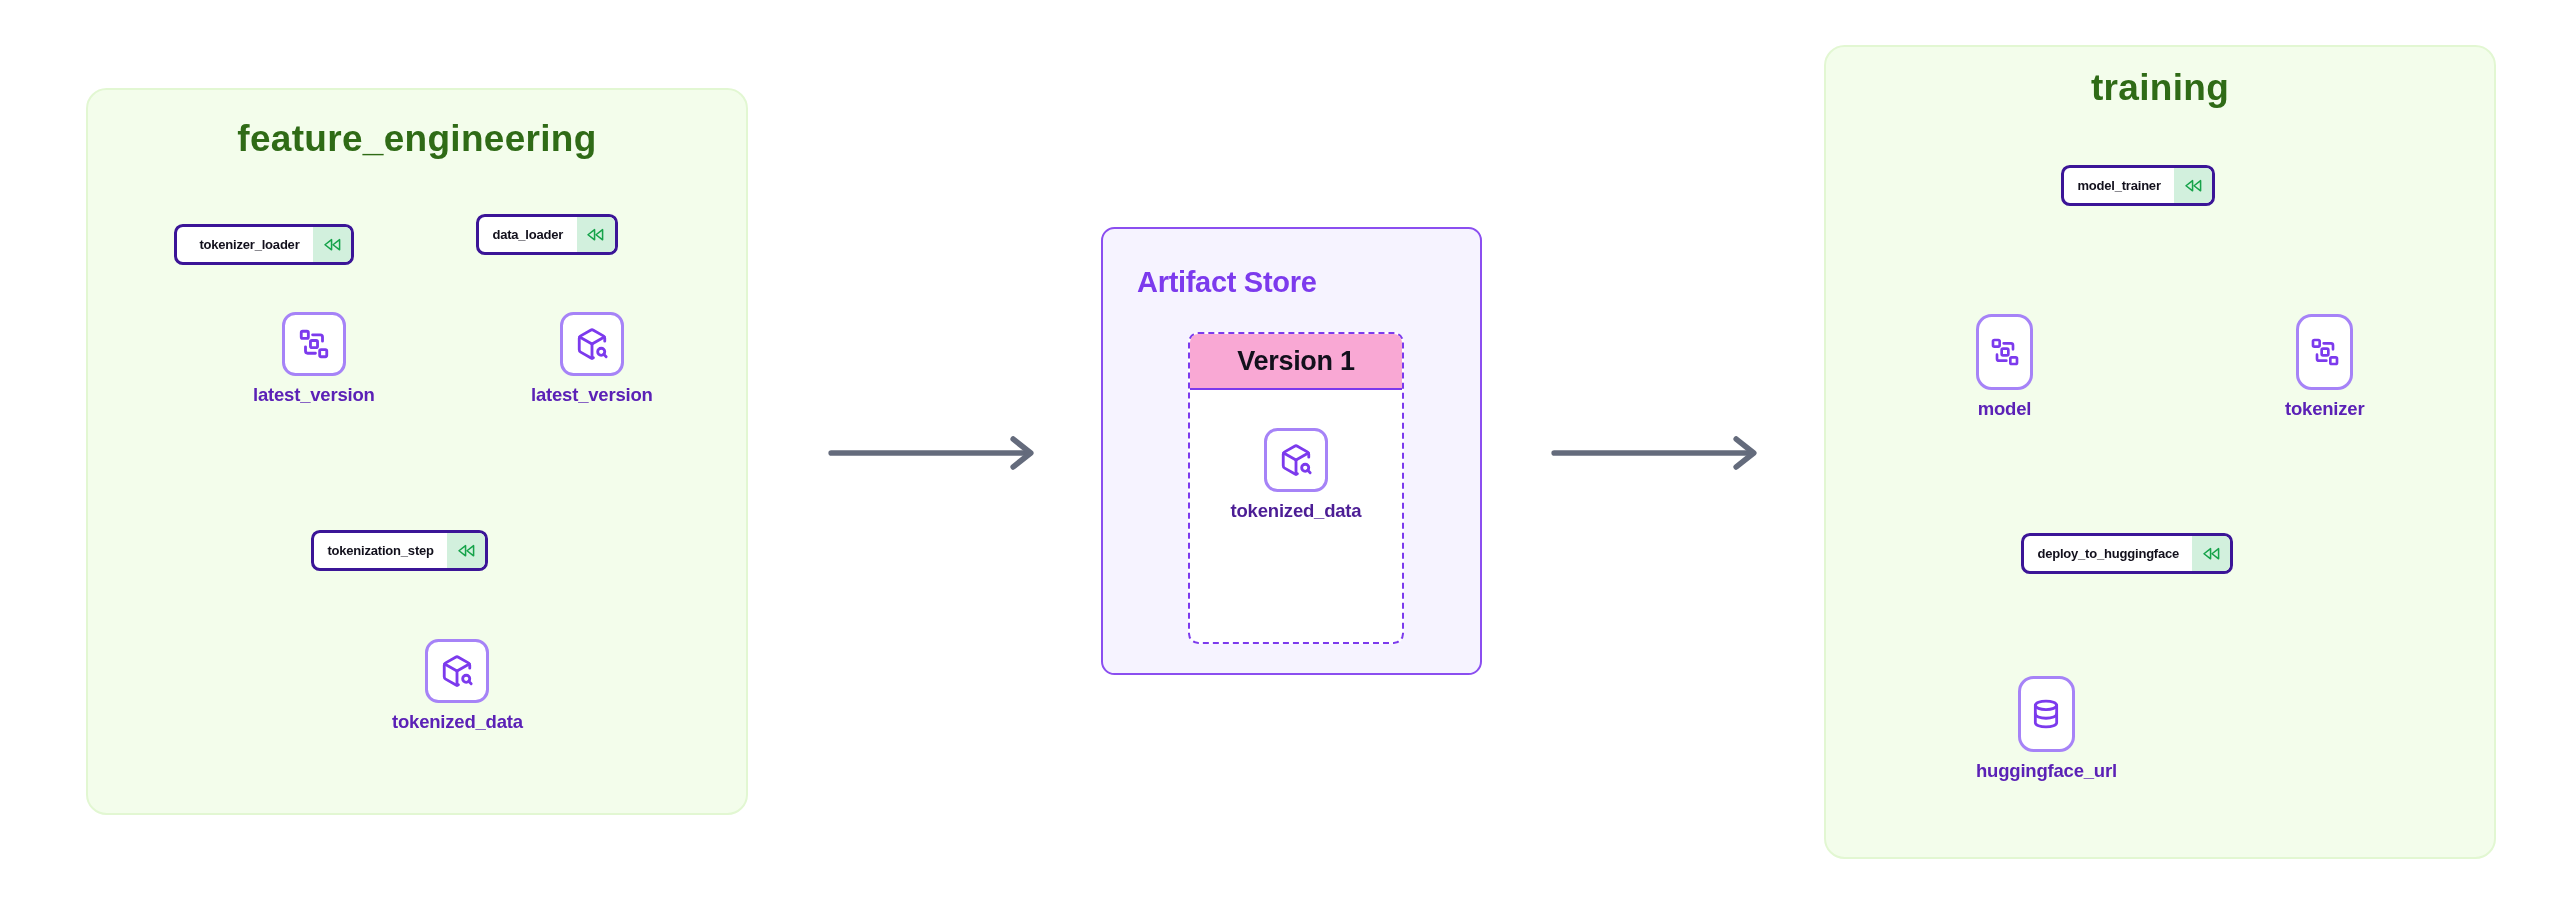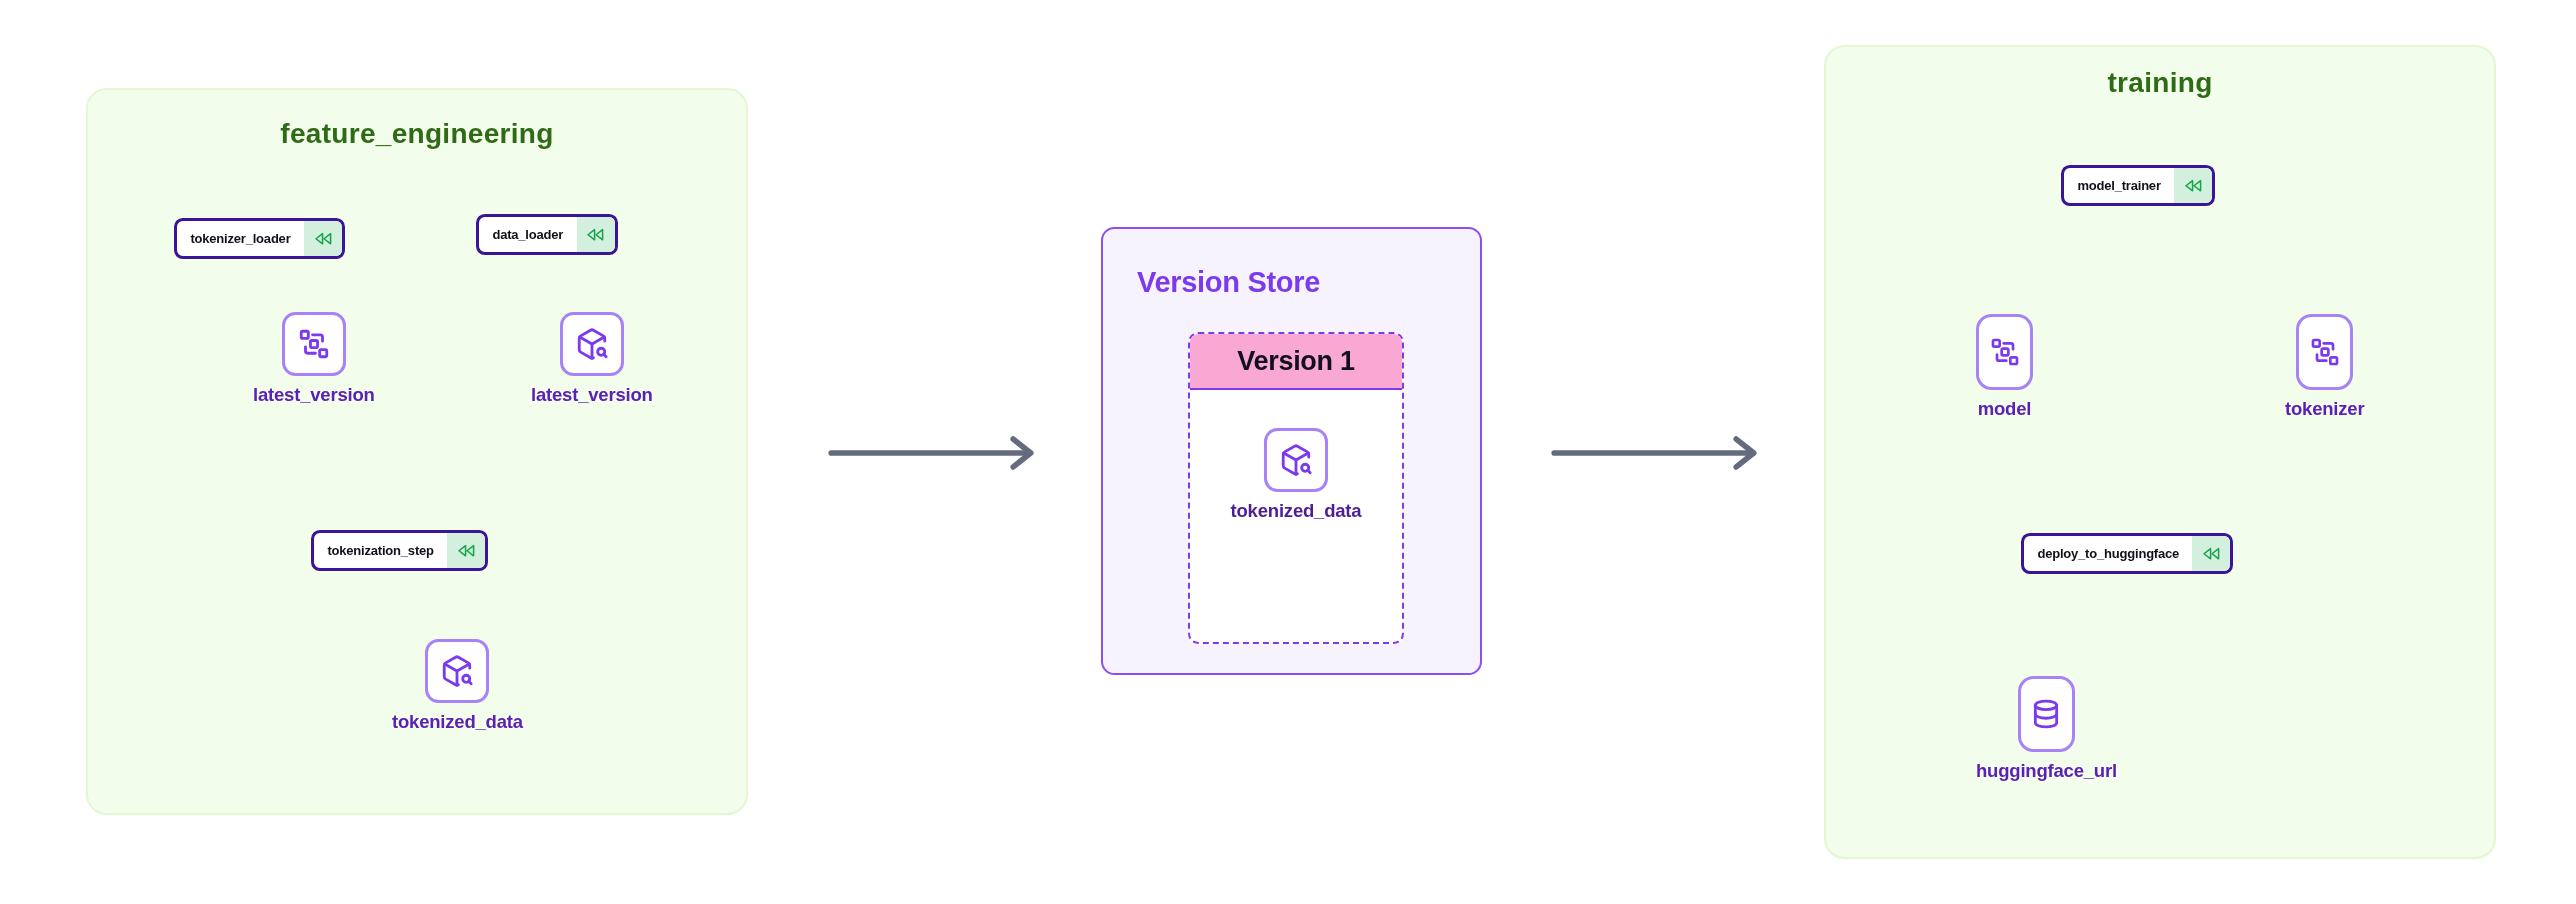--- a/index.html
+++ b/index.html
@@ -5,21 +5,21 @@
   html,body{margin:0;padding:0;background:#ffffff;}
   body{width:2580px;height:905px;position:relative;overflow:hidden;
        font-family:"Liberation Sans","DejaVu Sans",sans-serif;}
 
   .stage{position:absolute;left:0;top:0;width:2580px;height:905px;}
 
   
   .group{position:absolute;background:#f3fdeb;border:2.6px solid #e2f7d2;
          border-radius:20.6px;box-sizing:border-box;}
   .group-title{position:absolute;width:100%;text-align:center;
-         color:#2f6b16;font-size:28px;font-weight:700;letter-spacing:0.3px;
+         color:#2f6b16;font-size:37px;font-weight:700;letter-spacing:0.3px;
          white-space:nowrap;}
 
   
   .store{position:absolute;background:#f6f3ff;border:2.6px solid #8b4ef0;
          border-radius:13.4px;box-sizing:border-box;}
   .store-title{position:absolute;color:#7c3aed;font-size:29px;font-weight:700;
          letter-spacing:-0.3px;white-space:nowrap;}
   .version-box{position:absolute;border:2.6px dashed #7c3aed;border-radius:10.3px;
          background:#ffffff;box-sizing:border-box;overflow:hidden;}
   .version-head{height:56px;background:#f9a8d4;border-bottom:2.1px solid #7c3aed;
@@ -89,21 +89,21 @@
       <polyline points="3869,1275 3890,1305 3911,1275"></polyline>
       <path d="M4490,1205 L4490,1300"></path>
       <polyline points="4469,1275 4490,1305 4511,1275"></polyline>
     </g>
   </svg>
 
   <div class="group" style="left:86px;top:88px;width:662px;height:727px;">
     <div class="group-title" style="top:28px;left:0;">feature_engineering</div>
   </div>
 
-  <div class="step" style="left:174px;top:218px;">
+  <div class="step" style="left:174px;top:224px;padding-left:9px;">
     <div class="step-label">tokenizer_loader</div>
     <div class="step-badge">
       <svg width="20.6" height="17.5" viewBox="0 0 24 24" fill="none" stroke="#16a34a" stroke-width="2.1" stroke-linecap="round" stroke-linejoin="round">
         <polygon points="11,19 2,12 11,5"></polygon>
           <polygon points="22,19 13,12 22,5"></polygon>
       </svg>
     </div>
   </div>
 
   <div class="step" style="left:476px;top:214px;">
@@ -166,21 +166,21 @@
   </div>
 
   <svg class="conn" style="left:827px;top:435px;" width="211" height="36" viewBox="0 0 410 70">
     <g fill="none" stroke="#646b7c" stroke-width="11" stroke-linecap="round" stroke-linejoin="round">
       <path d="M8,35 L392,35"></path>
         <polyline points="362,8 396,35 362,62"></polyline>
     </g>
   </svg>
 
   <div class="store" style="left:1101px;top:227px;width:381px;height:448px;">
-    <div class="store-title" style="left:34px;top:37px;">Version Store</div>
+    <div class="store-title" style="left:34px;top:37px;">Artifact Store</div>
 
     <div class="version-box" style="left:85px;top:103px;width:216px;height:312px;">
       <div class="version-head">
         <span>Version 1</span>
       </div>
       <div style="display:flex;flex-direction:column;align-items:center;padding-top:38px;">
         <div class="artifact-box">
           <svg width="34" height="34" viewBox="0 0 24 24" fill="none" stroke="#7c3aed" stroke-width="2" stroke-linecap="round" stroke-linejoin="round">
             <path d="M21 10V8a2 2 0 0 0-1-1.73l-7-4a2 2 0 0 0-2 0l-7 4A2 2 0 0 0 3 8v8a2 2 0 0 0 1 1.73l7 4a2 2 0 0 0 2 0"></path>
             <path d="M3.3 7L12 12l8.7-5"></path>

